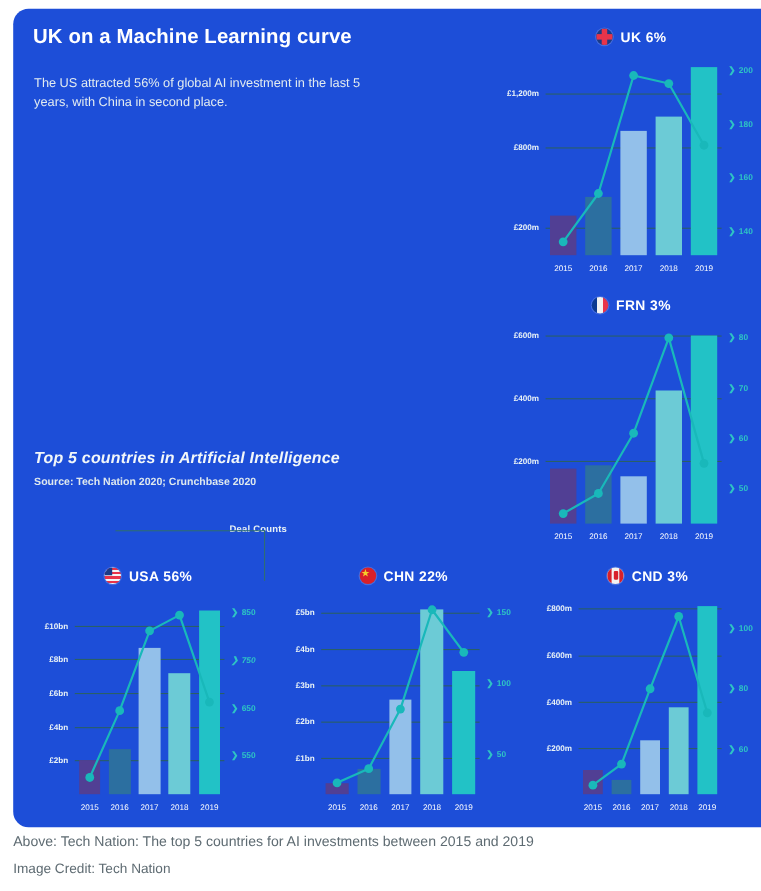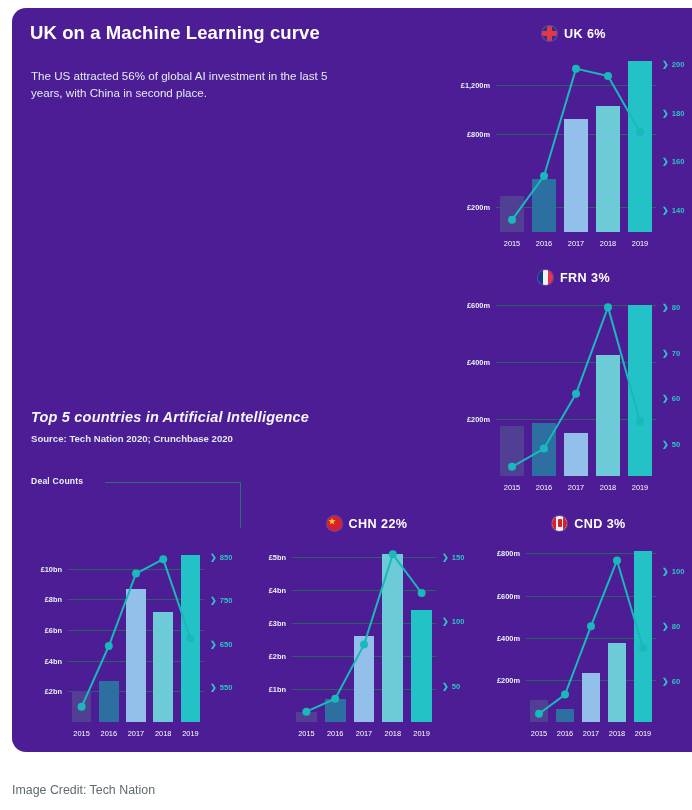--- a/index.html
+++ b/index.html
@@ -14,21 +14,21 @@
     height: 810px;
     background: #ffffff;
     overflow: hidden;
   }
 
   
   .card {
     position: absolute;
     left: 12px; top: 8px;
     width: 680px; height: 744px;
-    background: #4c1d95;
+    background: #1d4ed8;
     border-radius: 14px 0 0 14px;
     overflow: hidden;
   }
 
   
   .headline {
     position: absolute;
     left: 18px; top: 14px;
     width: 360px;
     font-size: 18.5px;
@@ -69,20 +69,21 @@
     left: 19px; top: 468px;
     width: 230px;
     height: 40px;
   }
   .legend-row {
     font-size: 8.6px;
     font-weight: bold;
     color: #e9f2f5;
     letter-spacing: .2px;
     height: 19px;
+    text-align: right;
   }
   .legend-line {
     position: absolute;
     left: 74px; top: 6px;
     width: 136px; height: 1px;
     background: #2e6d73;
   }
   .legend-vline {
     position: absolute;
     left: 209px; top: 6px;
@@ -286,34 +287,35 @@
               <polyline points="16,168.87179487179486 48,150.6153846153846 80,95.84615384615384 112,9.128205128205138 144,123.23076923076923" fill="none" stroke="#19b8ba" stroke-width="2" stroke-linejoin="round"></polyline>
               <circle cx="16" cy="168.87179487179486" r="4" fill="#19b8ba"></circle>
               <circle cx="48" cy="150.6153846153846" r="4" fill="#19b8ba"></circle>
               <circle cx="80" cy="95.84615384615384" r="4" fill="#19b8ba"></circle>
               <circle cx="112" cy="9.128205128205138" r="4" fill="#19b8ba"></circle>
               <circle cx="144" cy="123.23076923076923" r="4" fill="#19b8ba"></circle>
             </svg>
           </div>
         </div>
         <div class="chart" style="left: 14px; top: 508px; width: 218px; height: 228px;">
+          <div class="chart-title"><span class="flag flag-us"></span><span>USA 56%</span></div>
           <div class="plot" style="left: 42px; top: 28px; width: 136px; height: 178px;">
             <div class="gridline" style="left: 0px; top: 147.31px; width: 136px;"></div>
             <div class="ylabel" style="left: -40px; top: 147.31px; width: 34px;">£2bn</div>
             <div class="gridline" style="left: 0px; top: 116.621px; width: 136px;"></div>
             <div class="ylabel" style="left: -40px; top: 116.621px; width: 34px;">£4bn</div>
             <div class="gridline" style="left: 0px; top: 85.931px; width: 136px;"></div>
             <div class="ylabel" style="left: -40px; top: 85.931px; width: 34px;">£6bn</div>
             <div class="gridline" style="left: 0px; top: 55.2414px; width: 136px;"></div>
             <div class="ylabel" style="left: -40px; top: 55.2414px; width: 34px;">£8bn</div>
             <div class="gridline" style="left: 0px; top: 24.5517px; width: 136px;"></div>
             <div class="ylabel" style="left: -40px; top: 24.5517px; width: 34px;">£10bn</div>
             <div class="rlabel" style="left: 142px; top: 143.268px;"><span class="chev">❯</span>550</div>
             <div class="rlabel" style="left: 142px; top: 99.8537px;"><span class="chev">❯</span>650</div>
-            <div class="rlabel" style="left: 142px; top: 56.439px;"><span class="chev">❯</span>750</div>
+            <div class="rlabel" style="left: 142px; top: 56.439px; font-style: italic;"><span class="chev">❯</span>750</div>
             <div class="rlabel" style="left: 142px; top: 13.0244px; text-align: center;"><span class="chev">❯</span>850</div>
             <div class="bar" style="left: 3.808px; width: 19.584px; height: 30.6897px; background: rgb(81, 63, 148);"></div>
             <div class="xlabel" style="left: 0px; top: 185px; width: 27.2px;">2015</div>
             <div class="bar" style="left: 31.008px; width: 19.584px; height: 41.431px; background: rgb(44, 111, 160);"></div>
             <div class="xlabel" style="left: 27.2px; top: 185px; width: 27.2px;">2016</div>
             <div class="bar" style="left: 58.208px; width: 19.584px; height: 133.5px; background: rgb(147, 192, 234);"></div>
             <div class="xlabel" style="left: 54.4px; top: 185px; width: 27.2px;">2017</div>
             <div class="bar" style="left: 85.408px; width: 19.584px; height: 110.483px; background: rgb(108, 203, 214);"></div>
             <div class="xlabel" style="left: 81.6px; top: 185px; width: 27.2px;">2018</div>
             <div class="bar" style="left: 112.608px; width: 19.584px; height: 167.259px; background: rgb(34, 194, 198);"></div>
@@ -395,15 +397,16 @@
               <circle cx="65" cy="82.15384615384616" r="4" fill="#19b8ba"></circle>
               <circle cx="91" cy="16.430769230769243" r="4" fill="#19b8ba"></circle>
               <circle cx="117" cy="104.06153846153846" r="4" fill="#19b8ba"></circle>
             </svg>
           </div>
         </div>
       </div>
 
   </div>
 
+  <div class="cap cap1">Above: Tech Nation: The top 5 countries for AI investments between 2015 and 2019</div>
   <div class="cap cap2">Image Credit: Tech Nation</div>
 
 </div>
 
 </body></html>

